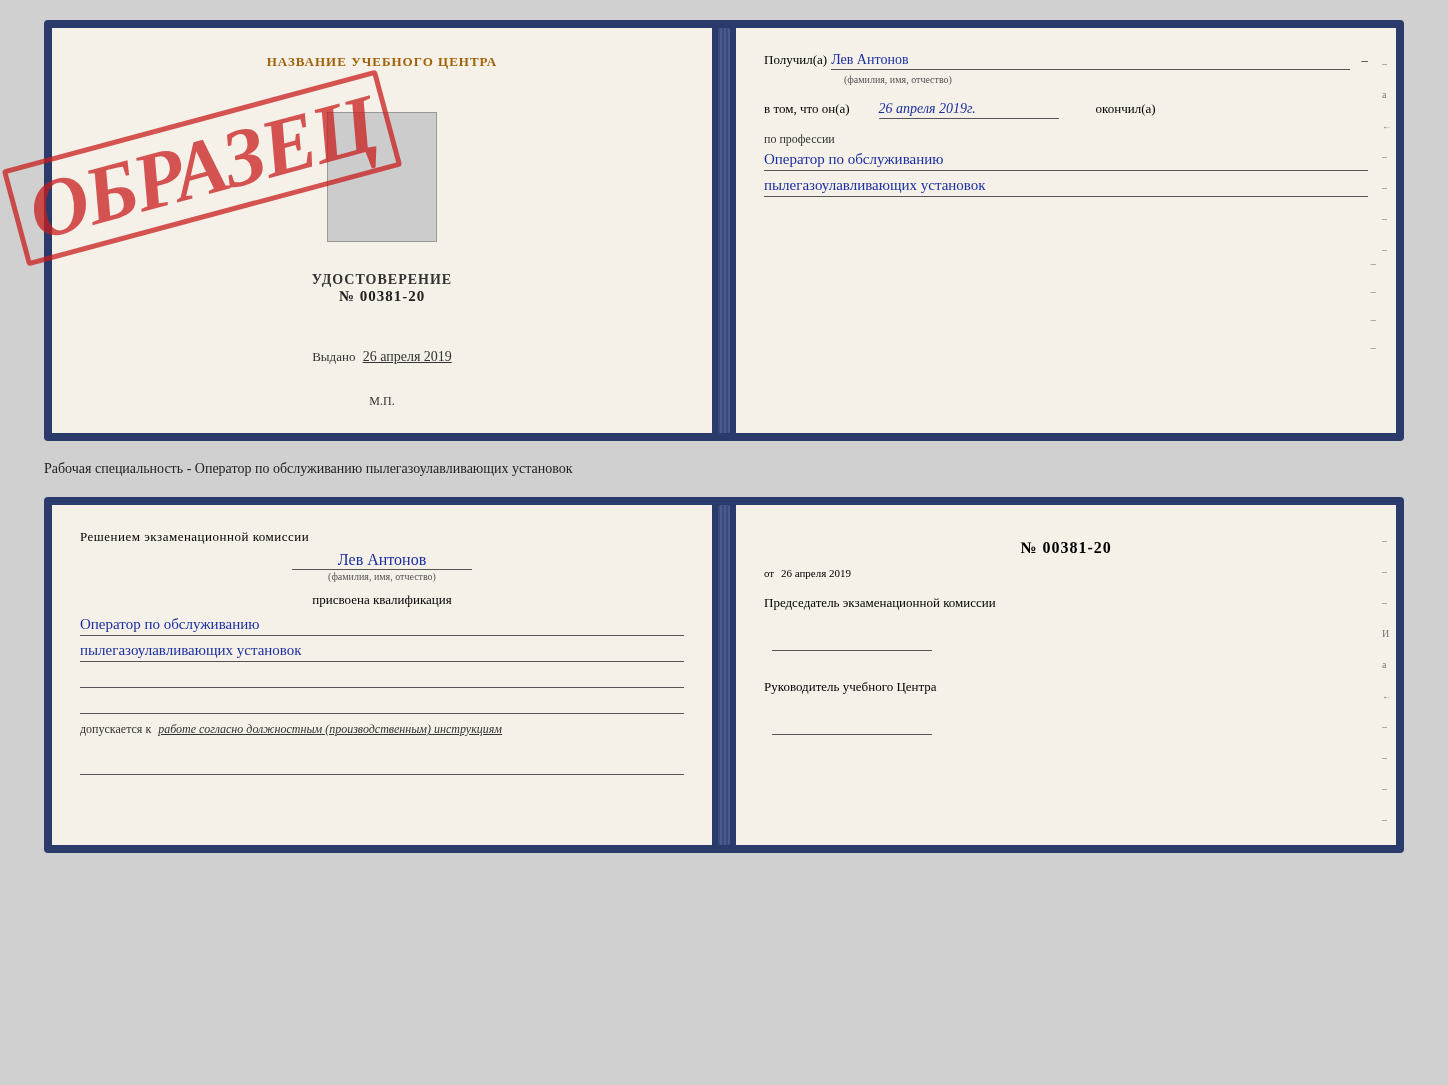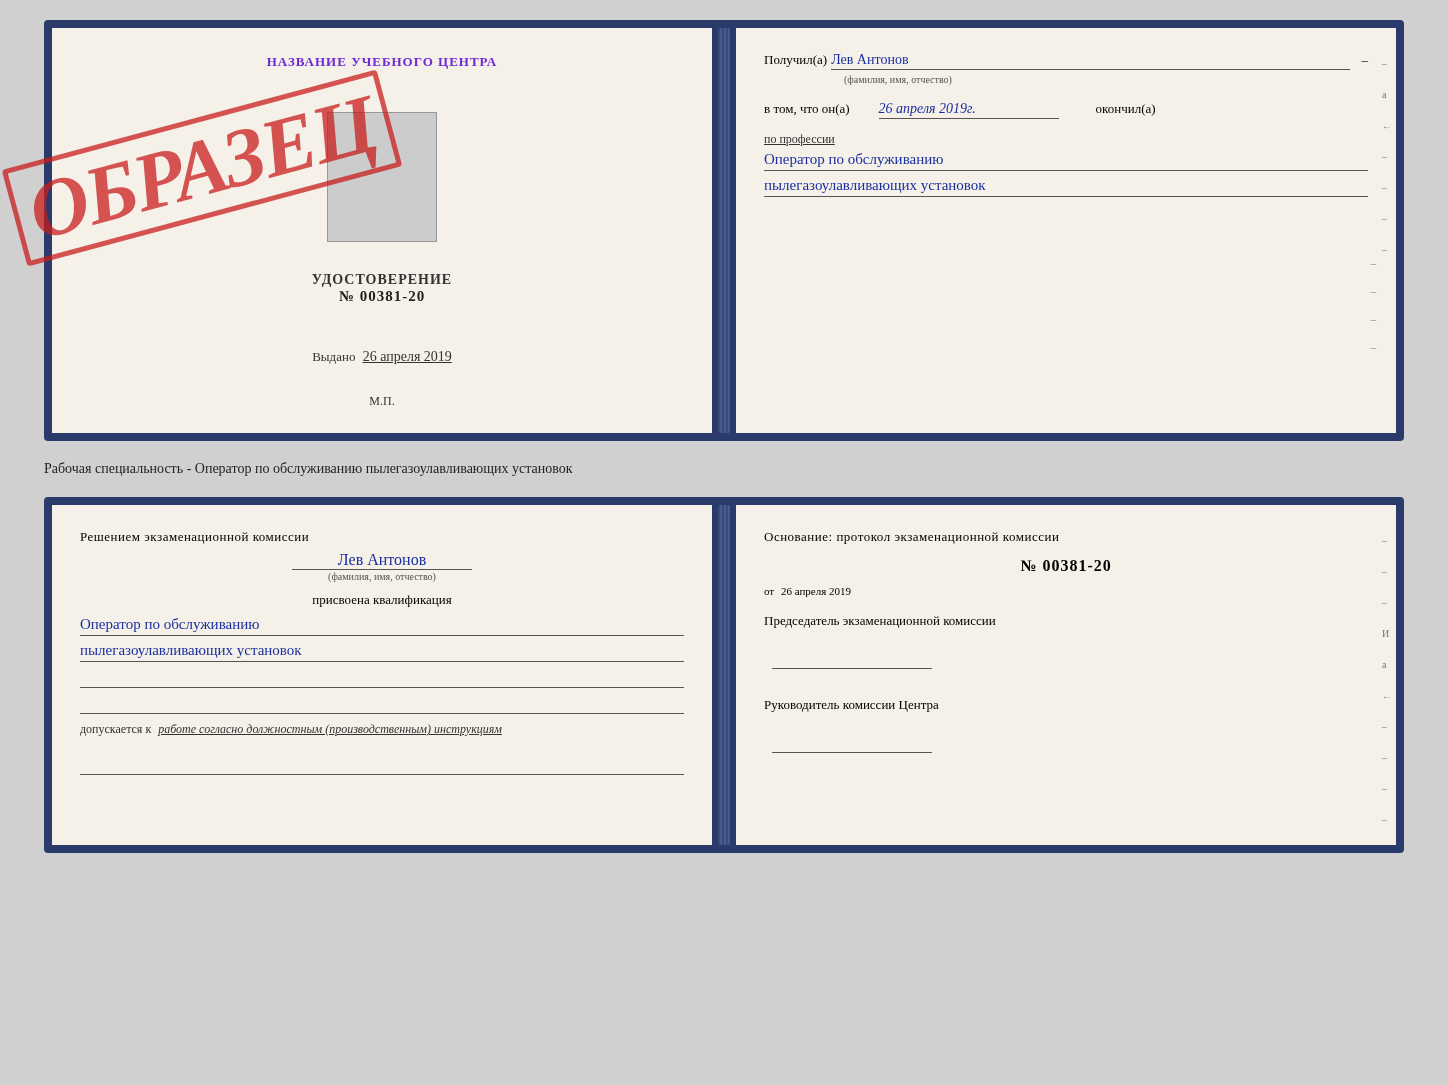--- a/index.html
+++ b/index.html
@@ -56,21 +56,21 @@
       align-items: center;
       gap: 10px;
     }
 
     .center-title {
       font-size: 13px;
       font-weight: bold;
       letter-spacing: 1px;
       text-align: center;
       text-transform: uppercase;
-      color: #6d28d9;
+      color: #a16207;
     }
 
     .udostoverenie-block {
       text-align: center;
       margin-top: 10px;
     }
 
     .udostoverenie-label {
       font-size: 14px;
       font-weight: bold;
@@ -180,21 +180,20 @@
       font-weight: bold;
       letter-spacing: 0.5px;
       line-height: 1.6;
       color: #222;
     }
 
     .profession-label {
       font-size: 12px;
       color: #333;
       margin-top: 10px;
-      text-decoration: underline;
     }
 
     .profession-value {
       font-family: 'Georgia', serif;
       font-size: 15px;
       color: #1a2fa0;
       border-bottom: 1px solid #555;
       display: block;
       margin-top: 4px;
       padding-bottom: 2px;
@@ -452,35 +451,34 @@
         <span>–</span>
         <span>И</span>
         <span>а</span>
         <span>←</span>
         <span>–</span>
         <span>–</span>
         <span>–</span>
         <span>–</span>
       </div>
 
-      <div class="osnov-title">Основание: протокол экзаменационной комиссии</div>
 
       <div class="protocol-number">№ 00381-20</div>
 
       <div class="ot-line">
         <span>от</span>
         <span style="margin-left:4px;">26 апреля 2019</span>
       </div>
 
       <div class="signature-block">
         <div class="sig-label">Председатель экзаменационной комиссии</div>
         <span class="sig-line"></span>
       </div>
 
       <div class="signature-block" style="margin-top:24px;">
-        <div class="sig-label">Руководитель комиссии Центра</div>
+        <div class="sig-label">Руководитель учебного Центра</div>
         <span class="sig-line"></span>
       </div>
     </div>
 
   </div>
 
 </div>
 
 </body></html>

